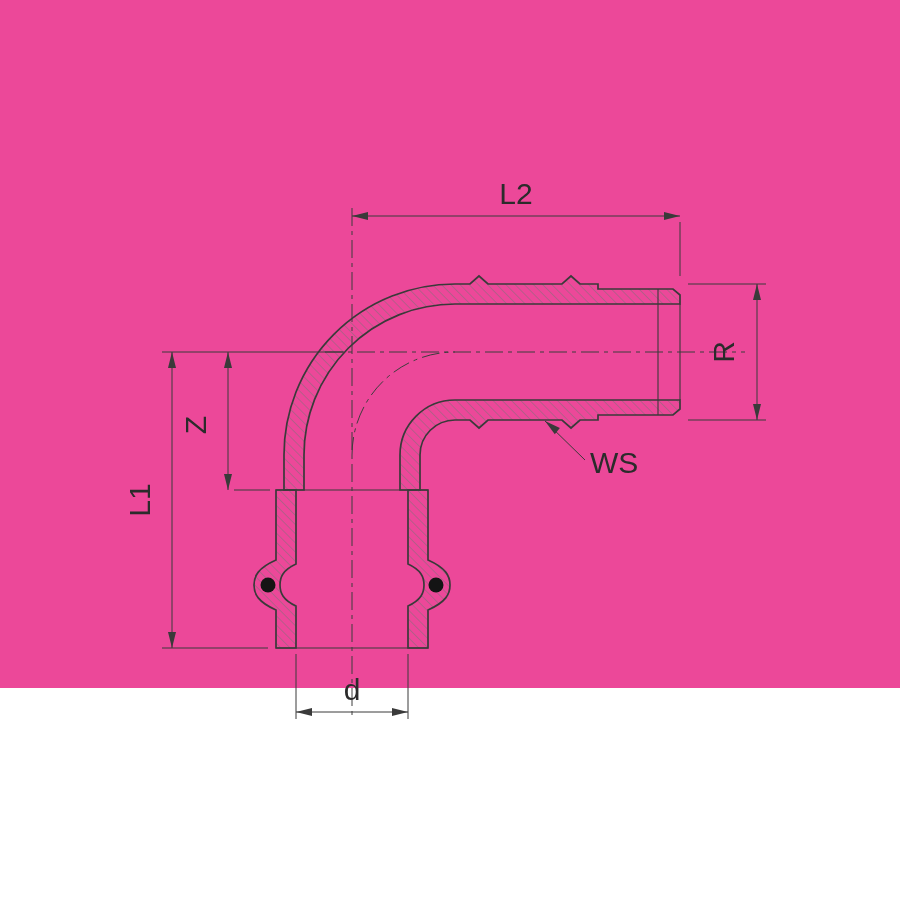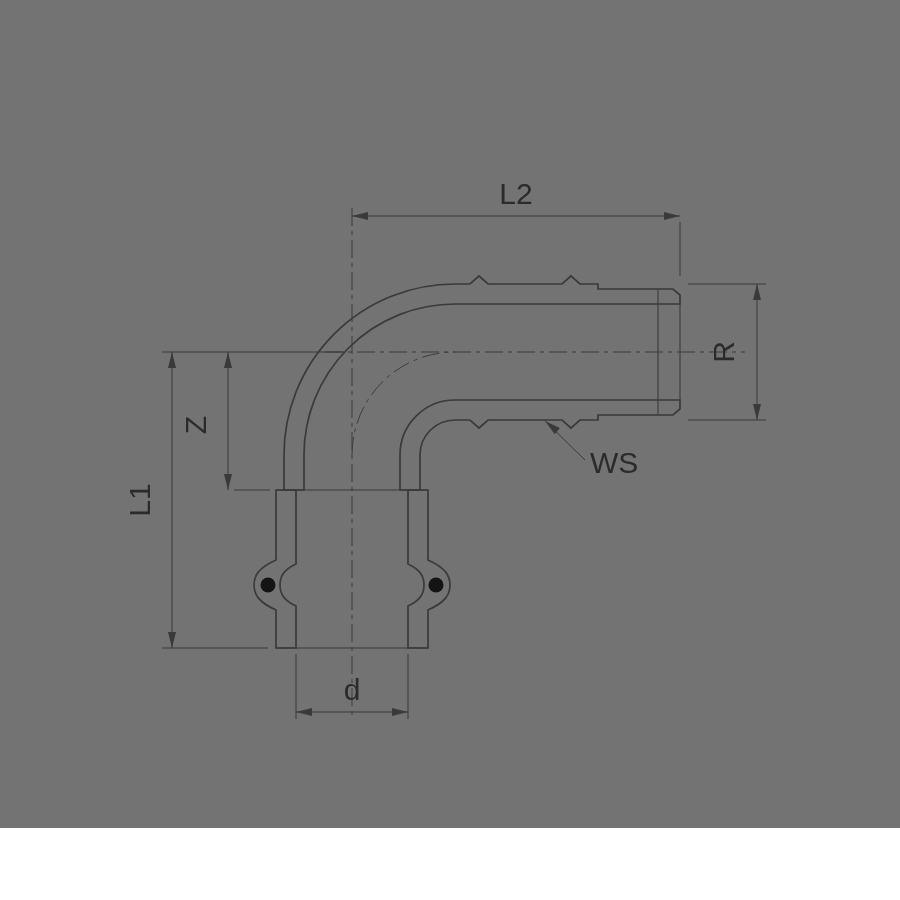--- a/index.html
+++ b/index.html
@@ -4,21 +4,21 @@
 <style>
   html,body{
     margin:0;
     padding:0;
     background:#ffffff;
     width:900px;
     height:900px;
     overflow:hidden;
     font-family:"Liberation Sans", sans-serif;
   }
-  .stage{ width:900px; height:828px; position:relative; background:#737373; }
+  .stage{ width:900px; height:688px; position:relative; background:#ec4899; }
   .wall{
     fill:url(#hatch);
     stroke:#3a3a3a;
     stroke-width:1.7;
     stroke-linejoin:miter;
   }
   .thin{ stroke:#3a3a3a; stroke-width:1.1; fill:none; }
   .centerline{
     stroke:#3d3d3d;
     stroke-width:1;

